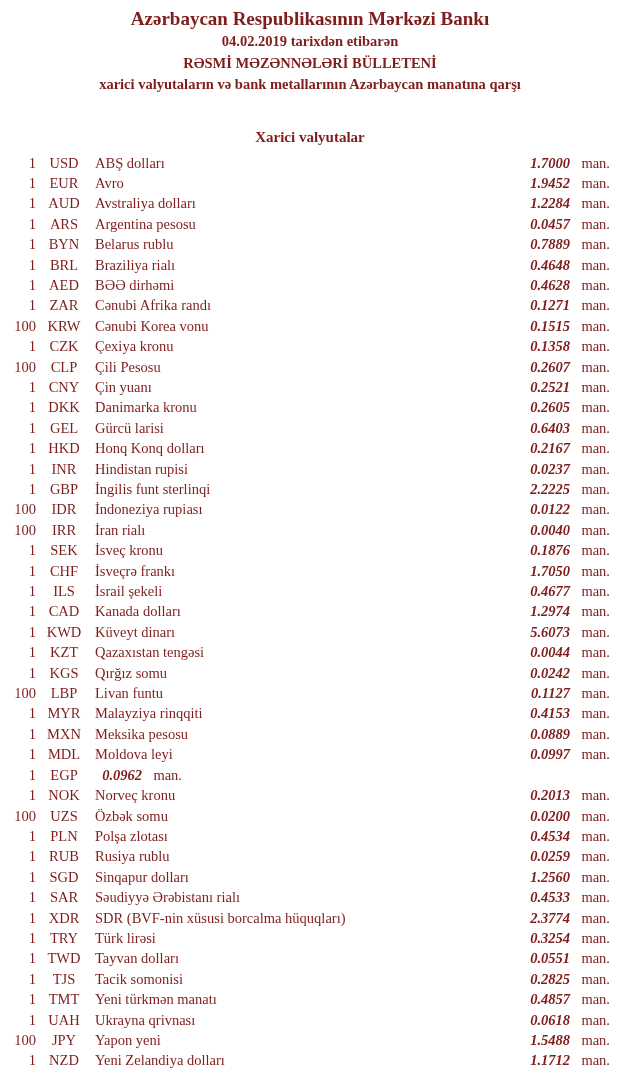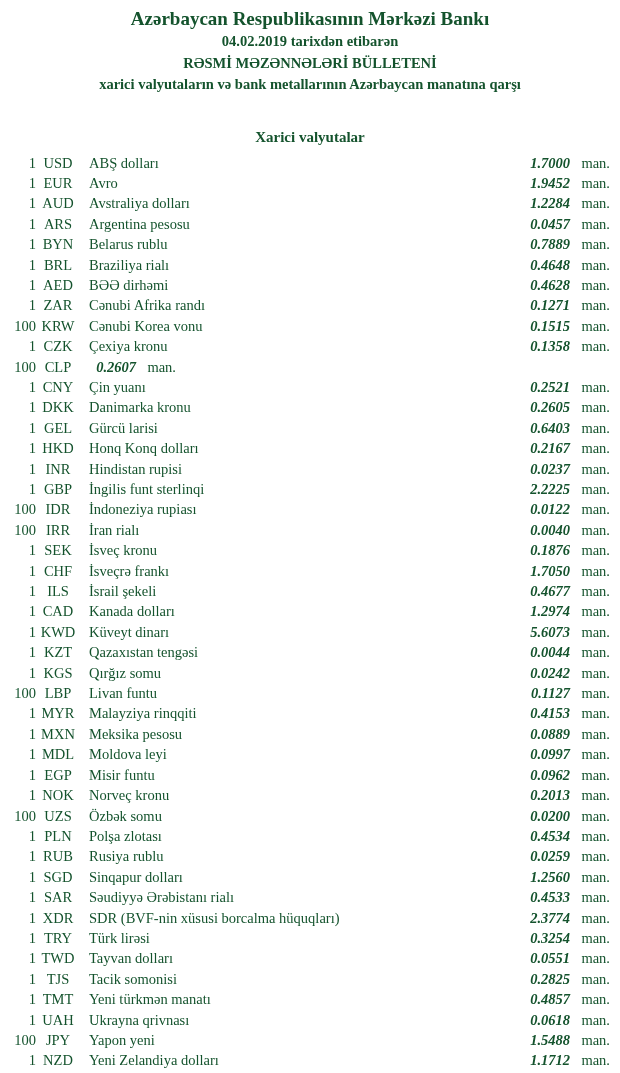--- a/index.html
+++ b/index.html
@@ -1,21 +1,21 @@
 <!DOCTYPE html>
 <html><head>
 <meta charset="utf-8">
 <style>
   html, body { margin: 0; padding: 0; }
   .page {
     position: relative;
     width: 620px;
     height: 1073px;
     background: #ffffff;
-    color: #14532d;
+    color: #7f1d1d;
     font-family: "Liberation Serif", "DejaVu Serif", serif;
     box-sizing: border-box;
     overflow: hidden;
   }
   .doc-header { text-align: center; padding-top: 7px; }
   .doc-title {
     font-size: 19px;
     font-weight: 700;
     line-height: 24px;
   }
@@ -37,21 +37,21 @@
   }
   .row {
     display: flex;
     align-items: baseline;
     height: 20.42px;
     line-height: 20.42px;
     font-size: 14.5px;
     white-space: nowrap;
   }
   .qty   { flex: none; width: 36px; text-align: right; }
-  .code  { flex: none; width: 44px; text-align: center; margin-left: 0; }
+  .code  { flex: none; width: 44px; text-align: center; margin-left: 6px; }
   .name  { flex: 1; padding-left: 9px; overflow: hidden; }
   .rate  { flex: none; min-width: 56px; text-align: right; font-weight: 700; font-style: italic; }
   .unit  { flex: none; width: 38px; margin-left: 2px; text-align: right; }
 </style>
 </head>
 <body>
 
 <div class="page">
 
   <div class="doc-header">
@@ -140,20 +140,21 @@
     <span class="qty">1</span>
     <span class="code">CZK</span>
     <span class="name">Çexiya kronu</span>
     <span class="rate">0.1358</span>
     <span class="unit">man.</span>
   </div>
 
   <div class="row">
     <span class="qty">100</span>
     <span class="code">CLP</span>
+    <span class="name">Çili Pesosu</span>
     <span class="rate">0.2607</span>
     <span class="unit">man.</span>
   </div>
 
   <div class="row">
     <span class="qty">1</span>
     <span class="code">CNY</span>
     <span class="name">Çin yuanı</span>
     <span class="rate">0.2521</span>
     <span class="unit">man.</span>
@@ -299,21 +300,20 @@
     <span class="qty">1</span>
     <span class="code">MDL</span>
     <span class="name">Moldova leyi</span>
     <span class="rate">0.0997</span>
     <span class="unit">man.</span>
   </div>
 
   <div class="row">
     <span class="qty">1</span>
     <span class="code">EGP</span>
-    <span class="name">Misir funtu</span>
     <span class="rate">0.0962</span>
     <span class="unit">man.</span>
   </div>
 
   <div class="row">
     <span class="qty">1</span>
     <span class="code">NOK</span>
     <span class="name">Norveç kronu</span>
     <span class="rate">0.2013</span>
     <span class="unit">man.</span>

